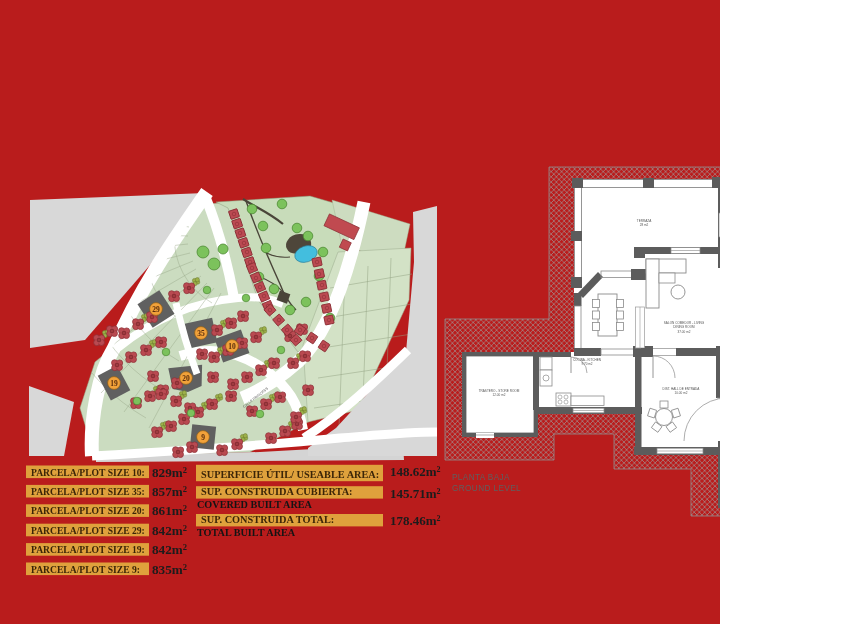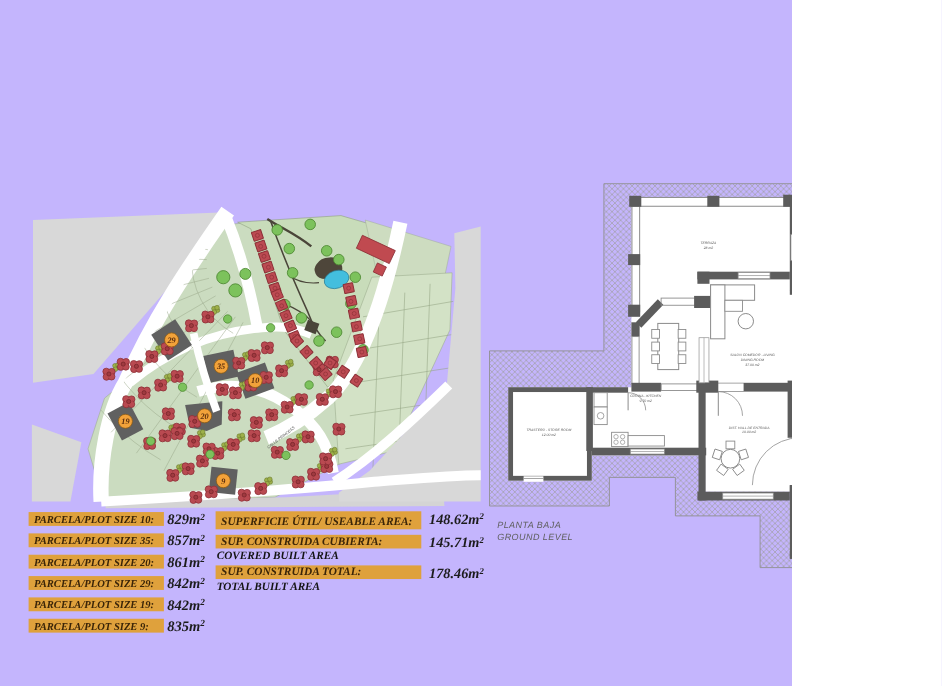--- a/index.html
+++ b/index.html
@@ -1,17 +1,17 @@
 <!DOCTYPE html>
 <html><head>
 <meta charset="utf-8">
 <style>
 html,body { margin:0; padding:0; background:#ffffff; }
-#page { position:relative; width:720px; height:624px; background:#c4b5fd; overflow:hidden;
-        font-family:"Liberation Sans", sans-serif;font-style:italic; }
+#page { position:relative; width:720px; height:624px; background:#b91c1c; overflow:hidden;
+        font-family:"Liberation Sans", sans-serif; }
 svg { position:absolute; left:0; top:0; }
 </style>
 </head>
 <body>
 <div id="page">
 <svg width="856" height="624" viewBox="0 0 856 624">
 
 <g font-family="Liberation Sans, sans-serif">
 <defs>
           <clipPath id="fanclip">

